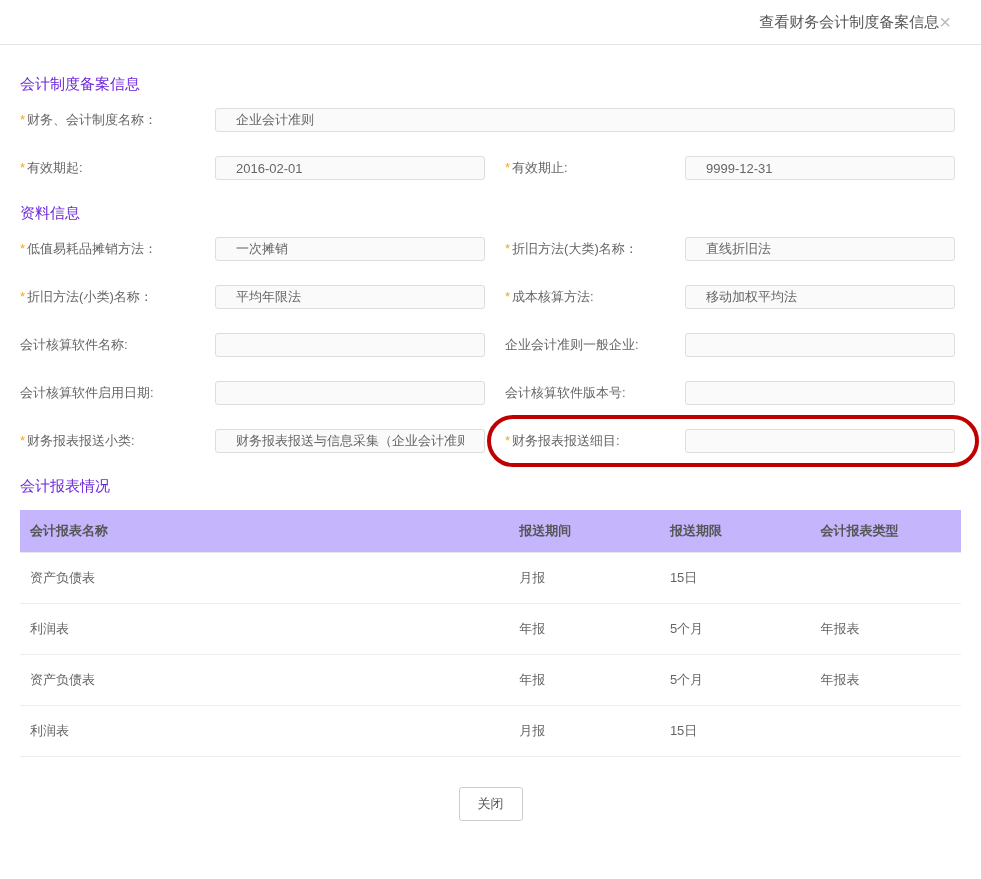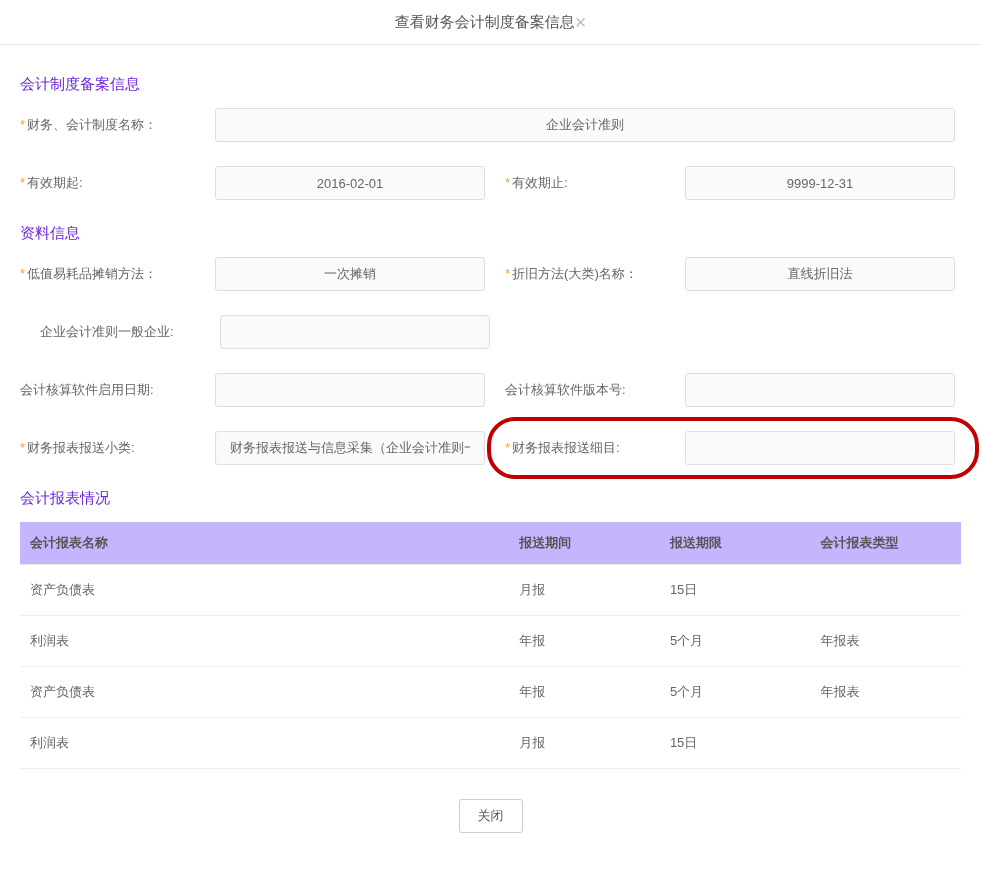--- a/index.html
+++ b/index.html
@@ -9,23 +9,23 @@
     }
     body {
       font-family: "Microsoft YaHei", "PingFang SC", sans-serif;
       font-size: 13px;
       color: #333;
       background: #fff;
       width: 981px;
     }
     .dialog-header {
       display: flex;
-      justify-content: center;
+      justify-content: flex-end;
       align-items: center;
-      padding: 12px 18px;
+      padding: 12px 30px;
       border-bottom: 1px solid #e5e5e5;
     }
     .dialog-title {
       font-size: 15px;
       color: #555;
       font-weight: normal;
     }
     .close-btn {
       font-size: 20px;
       color: #bbb;
@@ -71,30 +71,29 @@
     }
     .full-row .form-label {
       width: 195px;
     }
     .required::before {
       content: "*";
       color: #f5a623;
       margin-right: 2px;
     }
     .form-input {
-      height: 34px;
+      height: 24px;
       border: 1px solid #ddd;
       border-radius: 3px;
-      padding: 0 14px;
+      padding: 0 20px;
       font-size: 13px;
       color: #666;
       background: #fff;
       outline: none;
       font-family: inherit;
-      text-align: center;
     }
     .form-input.wide {
       width: 740px;
     }
     .form-input.normal {
       width: 270px;
     }
     .form-input:disabled,
     .form-input[readonly] {
       background: #fafafa;
@@ -191,22 +190,36 @@
     <div class="form-group">
       <span class="form-label required">低值易耗品摊销方法：</span>
       <input class="form-input normal" readonly="" value="一次摊销" style="">
     </div>
     <div class="form-group right">
       <span class="form-label required">折旧方法(大类)名称：</span>
       <input class="form-input normal" readonly="" value="直线折旧法" style="">
     </div>
   </div>
 
-
-  <div class="form-row">
+  <div class="form-row">
+    <div class="form-group">
+      <span class="form-label required">折旧方法(小类)名称：</span>
+      <input class="form-input normal" readonly="" value="平均年限法" style="">
+    </div>
+    <div class="form-group right">
+      <span class="form-label required">成本核算方法:</span>
+      <input class="form-input normal" readonly="" value="移动加权平均法" style="">
+    </div>
+  </div>
+
+  <div class="form-row">
+    <div class="form-group">
+      <span class="form-label">会计核算软件名称:</span>
+      <input class="form-input normal" readonly="" value="" style="">
+    </div>
     <div class="form-group right">
       <span class="form-label">企业会计准则一般企业:</span>
       <input class="form-input normal" readonly="" value="" style="">
     </div>
   </div>
 
   <div class="form-row">
     <div class="form-group">
       <span class="form-label">会计核算软件启用日期:</span>
       <input class="form-input normal" readonly="" value="" style="">

